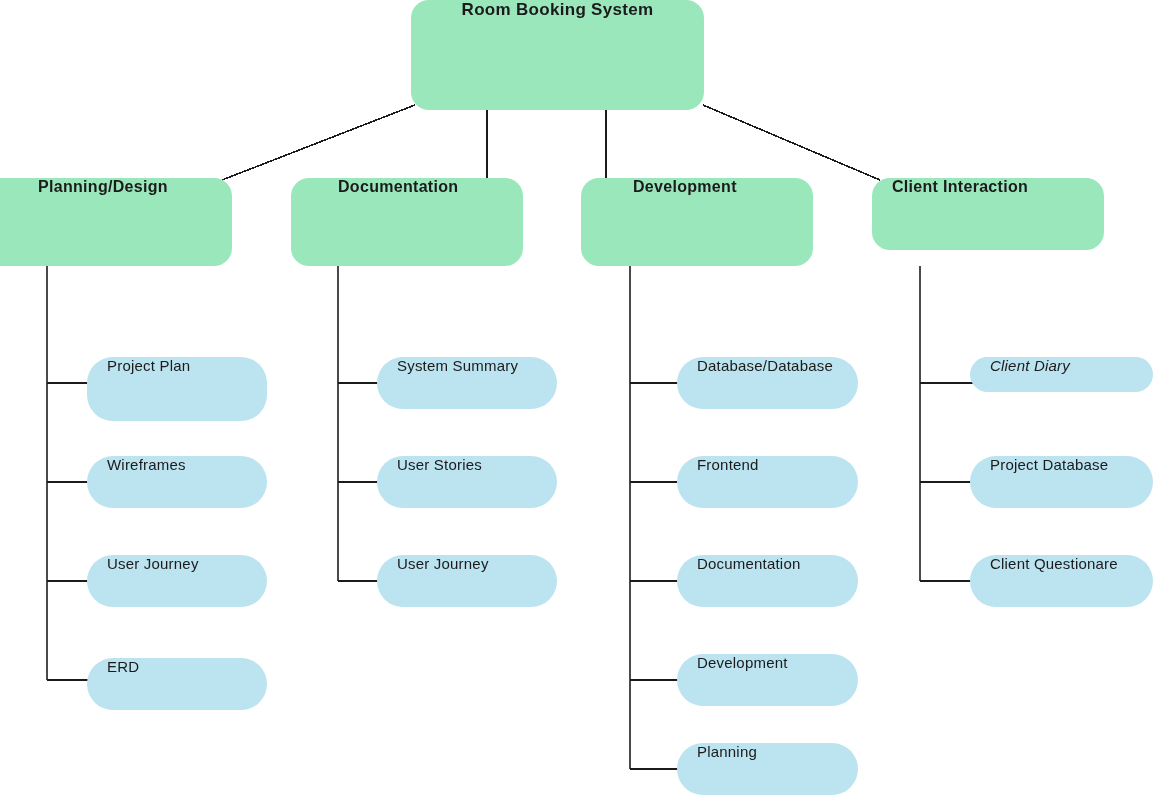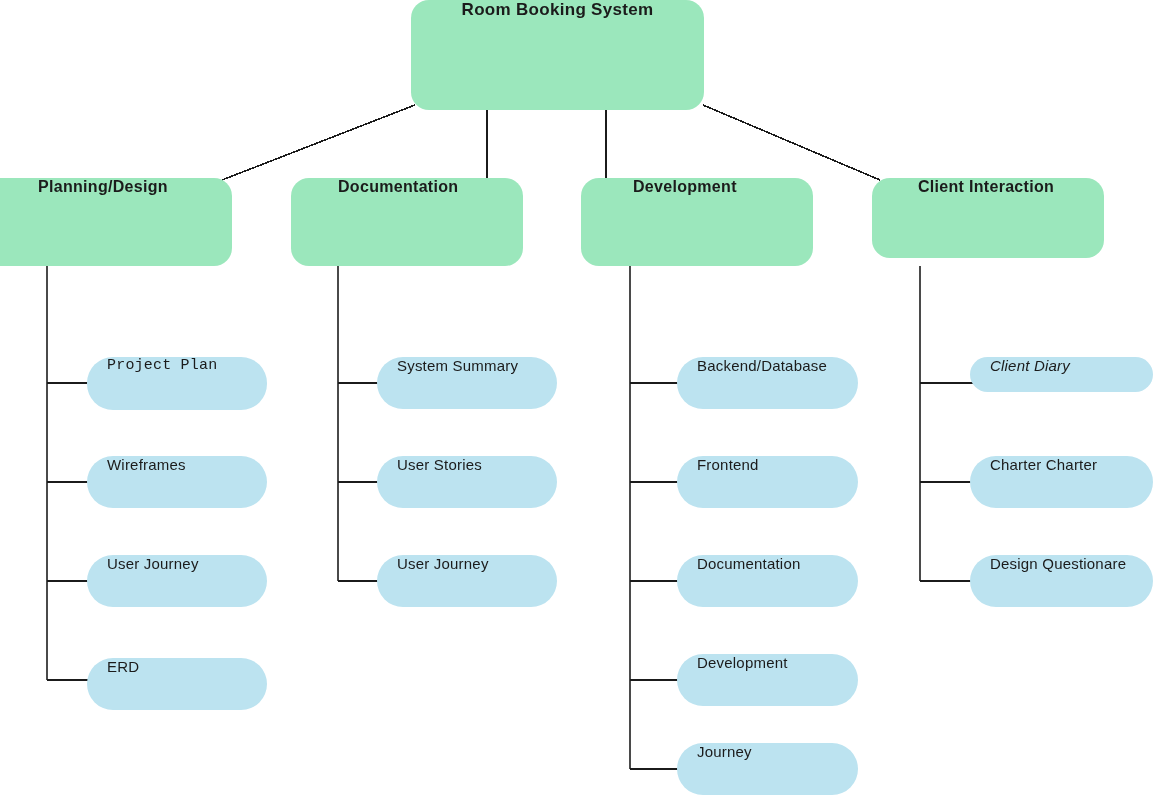--- a/index.html
+++ b/index.html
@@ -91,21 +91,21 @@
       <line x1="920" y1="581" x2="982" y2="581" stroke="#1b1b1b" stroke-width="1.6" shape-rendering="crispEdges"></line>
     </svg>
 
   <div id="nodes">
       <div class="node node-root" style="left: 411px; top: 0px; width: 293px; height: 110px;">
         <span class="node-label">Room Booking System</span>
       </div>
       <div class="node node-branch" style="left: -30px; top: 178px; width: 262px; height: 88px; padding-left: 68px;">
         <span class="node-label">Planning/Design</span>
       </div>
-      <div class="node node-leaf" style="left: 87px; top: 357px; width: 180px; height: 53px; padding-left: 20px; font-family: Liberation Mono, monospace;">
+      <div class="node node-leaf" style="left: 87px; top: 357px; width: 180px; height: 64px; padding-left: 20px;">
         <span class="node-label">Project Plan</span>
       </div>
       <div class="node node-leaf" style="left: 87px; top: 456px; width: 180px; height: 52px; padding-left: 20px;">
         <span class="node-label">Wireframes</span>
       </div>
       <div class="node node-leaf" style="left: 87px; top: 555px; width: 180px; height: 52px; padding-left: 20px;">
         <span class="node-label">User Journey</span>
       </div>
       <div class="node node-leaf" style="left: 87px; top: 658px; width: 180px; height: 52px; padding-left: 20px;">
         <span class="node-label">ERD</span>
@@ -119,41 +119,41 @@
       <div class="node node-leaf" style="left: 377px; top: 456px; width: 180px; height: 52px; padding-left: 20px;">
         <span class="node-label">User Stories</span>
       </div>
       <div class="node node-leaf" style="left: 377px; top: 555px; width: 180px; height: 52px; padding-left: 20px;">
         <span class="node-label">User Journey</span>
       </div>
       <div class="node node-branch" style="left: 581px; top: 178px; width: 232px; height: 88px; padding-left: 52px;">
         <span class="node-label">Development</span>
       </div>
       <div class="node node-leaf" style="left: 677px; top: 357px; width: 181px; height: 52px; padding-left: 20px;">
-        <span class="node-label">Backend/Database</span>
+        <span class="node-label">Database/Database</span>
       </div>
       <div class="node node-leaf" style="left: 677px; top: 456px; width: 181px; height: 52px; padding-left: 20px;">
         <span class="node-label">Frontend</span>
       </div>
       <div class="node node-leaf" style="left: 677px; top: 555px; width: 181px; height: 52px; padding-left: 20px;">
         <span class="node-label">Documentation</span>
       </div>
       <div class="node node-leaf" style="left: 677px; top: 654px; width: 181px; height: 52px; padding-left: 20px;">
         <span class="node-label">Development</span>
       </div>
       <div class="node node-leaf" style="left: 677px; top: 743px; width: 181px; height: 52px; padding-left: 20px;">
-        <span class="node-label">Journey</span>
+        <span class="node-label">Planning</span>
       </div>
-      <div class="node node-branch" style="left: 872px; top: 178px; width: 232px; height: 80px; padding-left: 46px;">
+      <div class="node node-branch" style="left: 872px; top: 178px; width: 232px; height: 72px; padding-left: 20px;">
         <span class="node-label">Client Interaction</span>
       </div>
       <div class="node node-leaf" style="left: 970px; top: 357px; width: 183px; height: 35px; padding-left: 20px; font-style: italic;">
         <span class="node-label">Client Diary</span>
       </div>
       <div class="node node-leaf" style="left: 970px; top: 456px; width: 183px; height: 52px; padding-left: 20px;">
-        <span class="node-label">Charter Charter</span>
+        <span class="node-label">Project Database</span>
       </div>
       <div class="node node-leaf" style="left: 970px; top: 555px; width: 183px; height: 52px; padding-left: 20px;">
-        <span class="node-label">Design Questionare</span>
+        <span class="node-label">Client Questionare</span>
       </div>
     </div>
 
 </div>
 
 </body></html>

